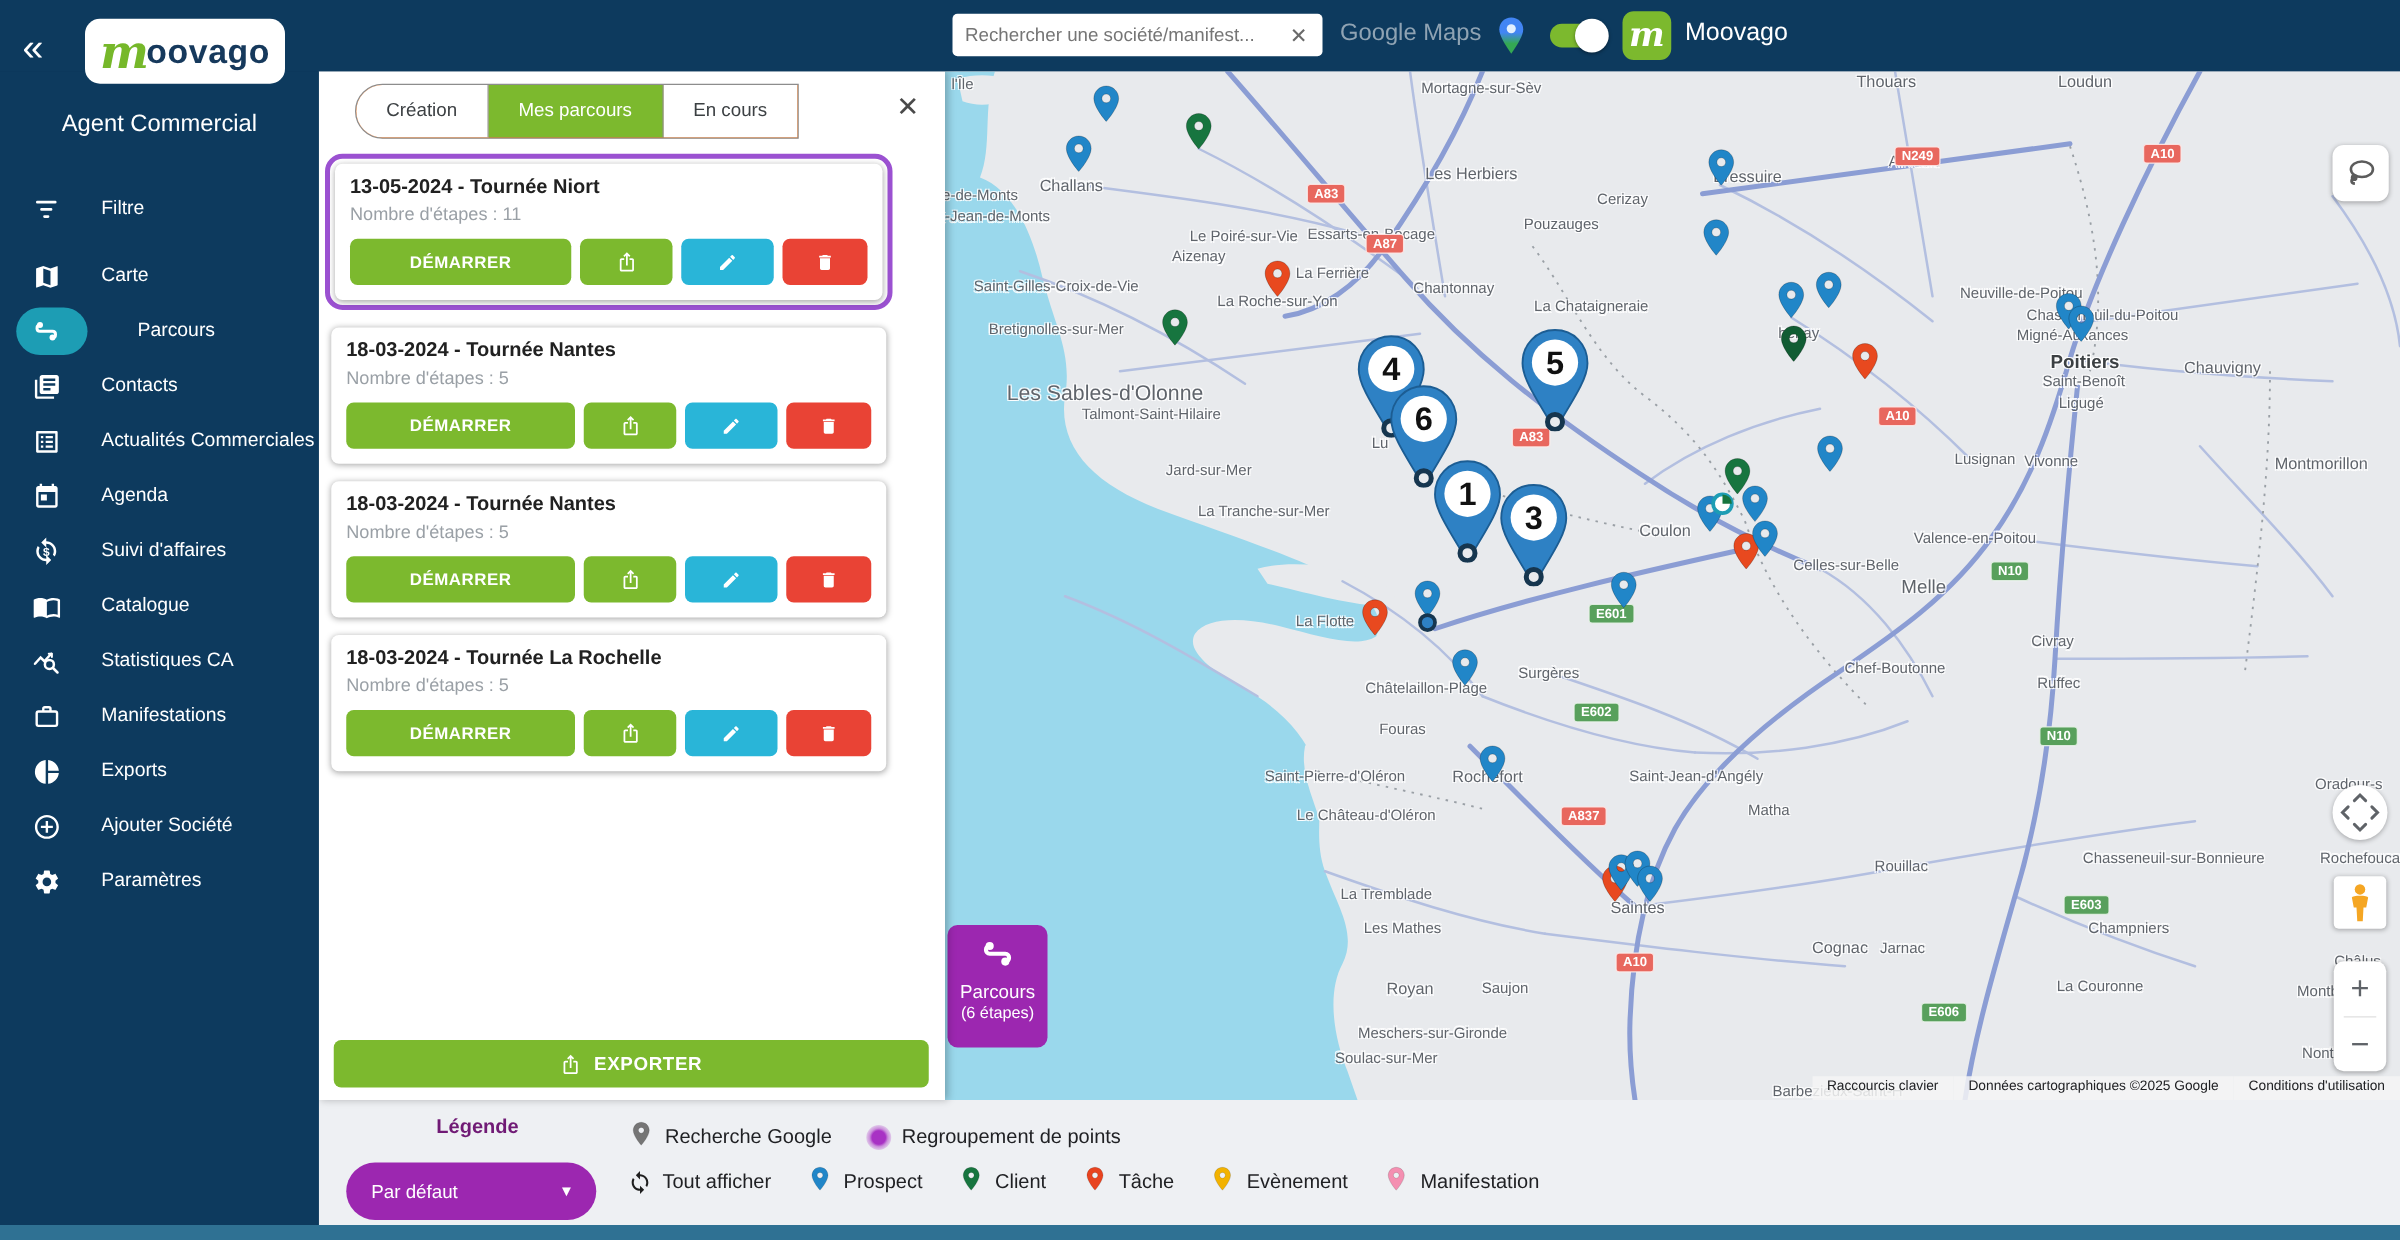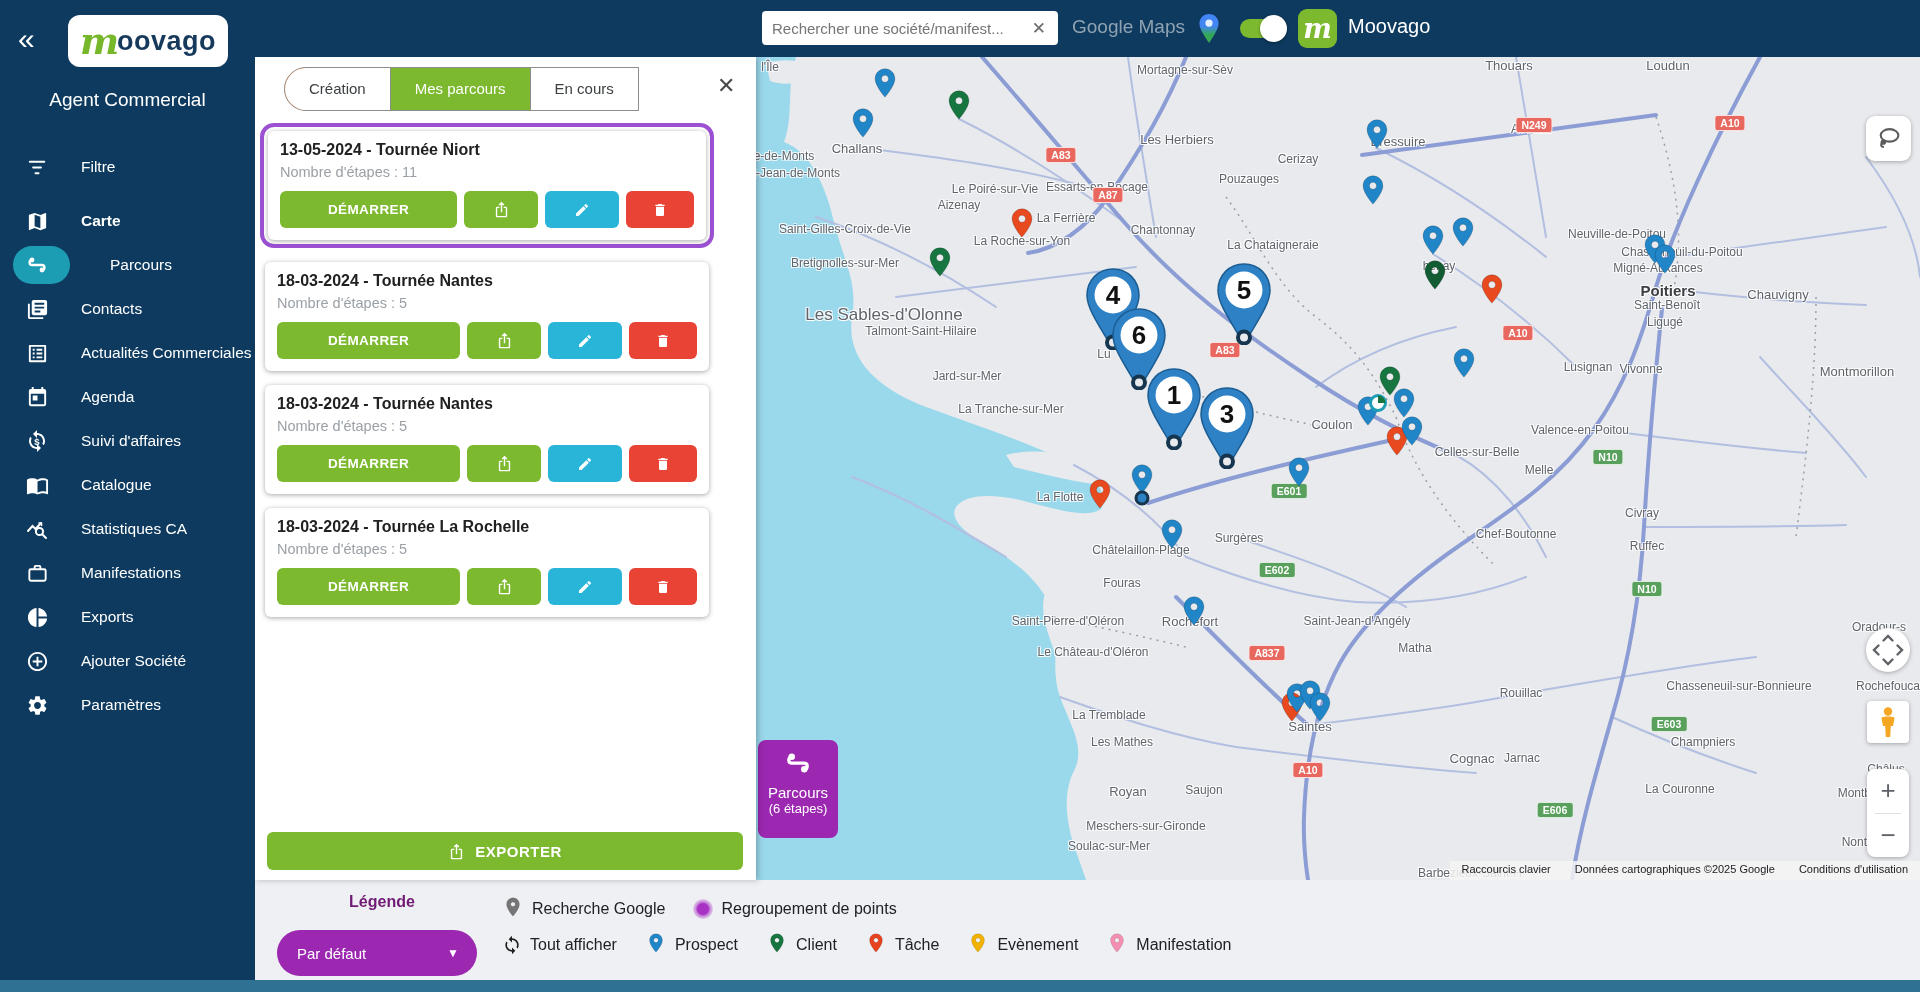--- a/index.html
+++ b/index.html
@@ -98,21 +98,21 @@
     <div id="role">Agent Commercial</div>
     <div id="side-items">
         <div class="side-item" style="top: 90px;">
           <span class="ico">
             <svg width="23" height="23" viewBox="0 0 24 24" fill="none" stroke="#fff" stroke-width="2.2" stroke-linecap="round">
               <path d="M4 6h15M7.5 12h8M10 18h3"></path>
             </svg>
           </span>
           <span class="lbl">Filtre</span>
         </div>
-        <div class="side-item" style="top: 144px; font-weight: bold;">
+        <div class="side-item" style="top: 144px;">
           <span class="ico">
             <svg width="23" height="23" viewBox="0 0 24 24" fill="#fff">
               <path d="M20.5 3l-.16.03L15 5.1 9 3 3.36 4.9c-.21.07-.36.25-.36.48V20.5c0 .28.22.5.5.5l.16-.03L9 18.9l6 2.1 5.64-1.9c.21-.07.36-.25.36-.48V3.5c0-.28-.22-.5-.5-.5zM15 19l-6-2.11V5l6 2.11V19z"></path>
             </svg>
           </span>
           <span class="lbl">Carte</span>
         </div>
         <div class="side-item" style="top: 188px;">
           <span class="pillbg"></span>
           <span class="ico">
@@ -333,21 +333,21 @@
         <div class="mlabel" style="left: 902px; top: 211px; font-size: 12px;">Migné-Auxances</div>
         <div class="mlabel b" style="left: 912px; top: 233px; font-size: 15px;">Poitiers</div>
         <div class="mlabel" style="left: 911px; top: 248px; font-size: 12px;">Saint-Benoît</div>
         <div class="mlabel" style="left: 909px; top: 265px; font-size: 12px;">Ligugé</div>
         <div class="mlabel" style="left: 1022px; top: 237px; font-size: 13px;">Chauvigny</div>
         <div class="mlabel" style="left: 832px; top: 310px; font-size: 12px;">Lusignan</div>
         <div class="mlabel" style="left: 885px; top: 312px; font-size: 12px;">Vivonne</div>
         <div class="mlabel" style="left: 1101px; top: 314px; font-size: 13px;">Montmorillon</div>
         <div class="mlabel" style="left: 824px; top: 373px; font-size: 12px;">Valence-en-Poitou</div>
         <div class="mlabel" style="left: 721px; top: 395px; font-size: 12px;">Celles-sur-Belle</div>
-        <div class="mlabel" style="left: 771px; top: 413px; font-size: 12px; padding-left: 24px;">Melle</div>
+        <div class="mlabel" style="left: 771px; top: 413px; font-size: 15px; padding-left: 24px;">Melle</div>
         <div class="mlabel" style="left: 760px; top: 477px; font-size: 12px;">Chef-Boutonne</div>
         <div class="mlabel" style="left: 886px; top: 456px; font-size: 12px;">Civray</div>
         <div class="mlabel" style="left: 891px; top: 489px; font-size: 12px;">Ruffec</div>
         <div class="mlabel" style="left: 483px; top: 481px; font-size: 12px;">Surgères</div>
         <div class="mlabel" style="left: 385px; top: 493px; font-size: 12px;">Châtelaillon-Plage</div>
         <div class="mlabel" style="left: 366px; top: 526px; font-size: 12px;">Fouras</div>
         <div class="mlabel" style="left: 312px; top: 564px; font-size: 12px;">Saint-Pierre-d'Oléron</div>
         <div class="mlabel" style="left: 337px; top: 595px; font-size: 12px;">Le Château-d'Oléron</div>
         <div class="mlabel" style="left: 434px; top: 564px; font-size: 13px;">Rochefort</div>
         <div class="mlabel" style="left: 601px; top: 564px; font-size: 12px;">Saint-Jean-d'Angély</div>

